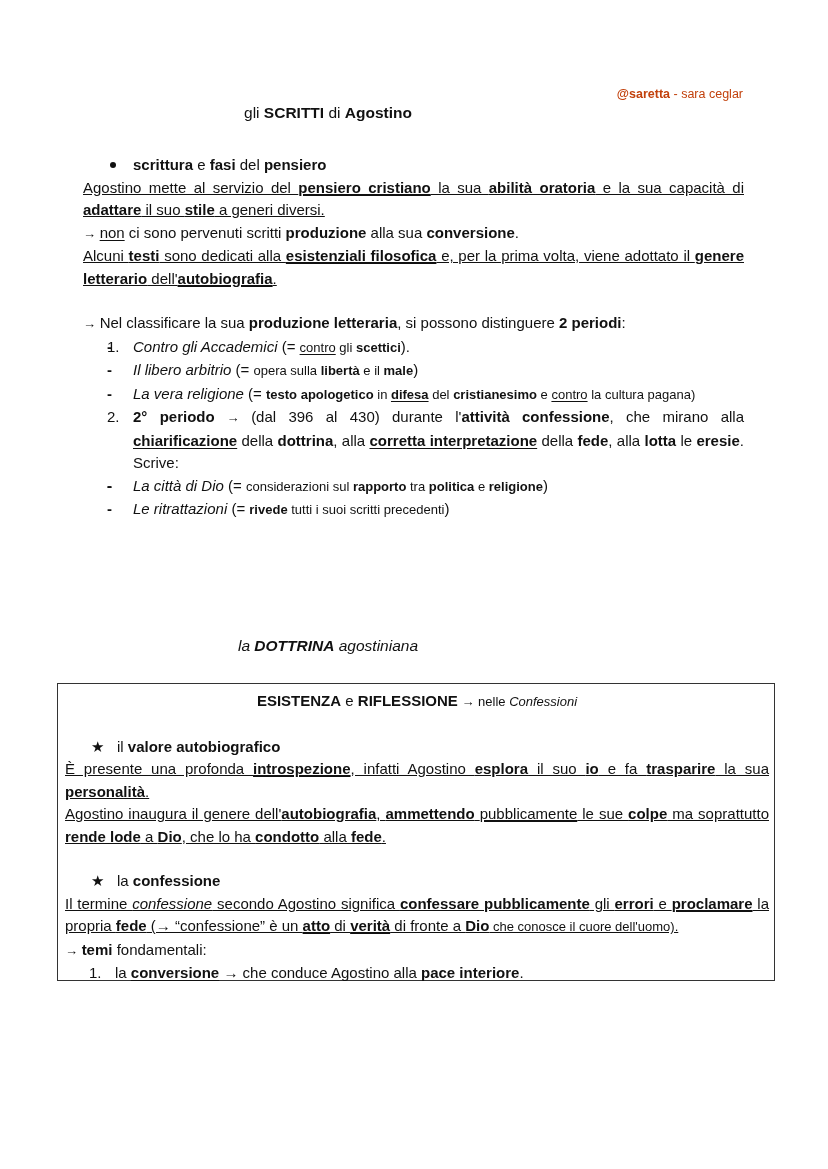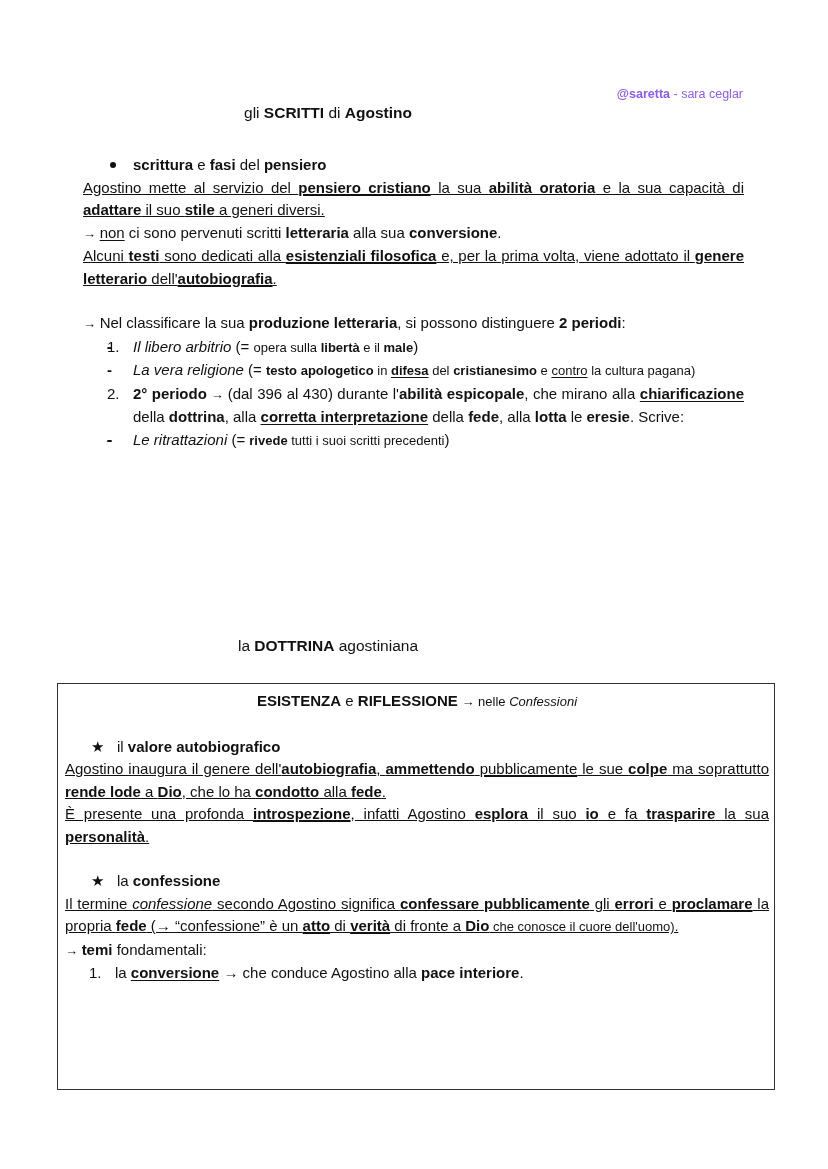--- a/index.html
+++ b/index.html
@@ -1,88 +1,88 @@
 <!DOCTYPE html>
 <html><head>
 <meta charset="utf-8">
 <style>
   html,body{margin:0;padding:0;background:#fff;}
   body{width:828px;height:1169px;position:relative;font-family:"Liberation Sans","DejaVu Sans",sans-serif;color:#111;font-size:15px;}
   .page{position:absolute;left:0;top:0;width:828px;height:1169px;}
-  .author{position:absolute;right:85px;top:87px;font-size:12.5px;color:#8b5cf6;}
+  .author{position:absolute;right:85px;top:87px;font-size:12.5px;color:#c2410c;}
   .title{position:absolute;left:0;width:656px;text-align:center;font-size:15.5px;}
   .sec{position:absolute;left:83px;width:661px;line-height:22.5px;}
   .bullet-head{padding-left:50px;position:relative;}
   .bullet-head:before{content:"";position:absolute;left:27px;top:8px;width:6px;height:6px;border-radius:50%;background:#111;}
   .just{text-align:justify;text-decoration:underline;}
   .small{font-size:13px;}
   b{font-weight:bold;}
   u{text-decoration:underline;text-underline-offset:2px;}
   .ol-item{position:relative;padding-left:50px;text-align:justify;}
   .ol-item .num{position:absolute;left:24px;top:0;}
   .dash-item{position:relative;padding-left:50px;text-align:justify;}
   .dash-item .dash{position:absolute;left:24px;top:0;font-weight:bold;}
-  .box{position:absolute;left:57px;top:683px;width:718px;height:407px;border:1.5px solid #333;box-sizing:border-box;}
+  .box{position:absolute;left:57px;top:683px;width:718px;height:298px;border:1.5px solid #333;box-sizing:border-box;}
   .box-inner{position:absolute;left:7px;top:0;width:704px;line-height:22.5px;}
   .box-title{text-align:center;margin-top:6px;}
   .star-head{position:relative;padding-left:52px;}
   .star-head .star{position:absolute;left:26px;top:0;}
   .gap{height:22px;}
 </style>
 </head>
 <body>
 
 <div class="page">
 
   <div class="author">
     <b>@saretta</b><span> - </span><span>sara ceglar</span>
   </div>
 
   <div class="title" style="top:104px;">gli <b>SCRITTI</b> di <b>Agostino</b></div>
 
   <div class="sec" style="top:154px;">
     <div class="bullet-head"><b>scrittura</b> e <b>fasi</b> del <b>pensiero</b></div>
     <div class="just">Agostino mette al servizio del <b><u>pensiero cristiano</u></b> la sua <b>abilità oratoria</b> e la sua capacità di <b>adattare</b> il suo <b>stile</b> a generi diversi.</div>
-    <div><span class="small">→ </span><u>non</u> ci sono pervenuti scritti <b>letteraria</b> alla sua <b>conversione</b>.</div>
+    <div><span class="small">→ </span><u>non</u> ci sono pervenuti scritti <b>produzione</b> alla sua <b>conversione</b>.</div>
     <div class="just">Alcuni <b>testi</b> sono dedicati alla <b><u>esistenziali filosofica</u></b> e, per la prima volta, viene adottato il <b>genere letterario</b> dell'<b><u>autobiografia</u></b>.</div>
   </div>
 
   <div class="sec" style="top:312px;">
     <div><span class="small">→ </span>Nel classificare la sua <b>produzione letteraria</b>, si possono distinguere <b>2 periodi</b>:</div>
     <div class="ol-item">
       <span class="num">1.</span>
     </div>
     <div>
-        <div class="dash-item"><span class="dash">-</span></div>
+        <div class="dash-item"><span class="dash">-</span><span><i>Contro gli Accademici</i> (= <span class="small"><u>contro</u></span><span class="small"> gli </span><span class="small"><b>scettici</b></span>).</span></div>
         <div class="dash-item"><span class="dash">-</span><span><i>Il libero arbitrio</i> (= <span class="small">opera sulla </span><span class="small"><b>libertà</b></span><span class="small"> e il </span><span class="small"><b>male</b></span>)</span></div>
         <div class="dash-item"><span class="dash">-</span><span><i>La vera religione</i> (= <span class="small"><b>testo apologetico</b></span><span class="small"> in </span><span class="small"><b><u>difesa</u></b></span><span class="small"> del </span><span class="small"><b>cristianesimo</b></span><span class="small"> e </span><span class="small"><u>contro</u></span><span class="small"> la cultura pagana)</span></span></div>
       </div>
     <div class="ol-item">
       <span class="num">2.</span>
-      <span><b>2° periodo</b><span class="small"> → </span>(dal 396 al 430) durante l'<b>abilità espicopale</b>, che mirano alla <b><u>chiarificazione</u></b> della <b>dottrina</b>, alla <b><u>corretta interpretazione</u></b> della <b>fede</b>, alla <b>lotta</b> le <b>eresie</b>. Scrive:</span>
+      <span><b>2° periodo</b><span class="small"> → </span>(dal 396 al 430) durante l'<b>attività confessione</b>, che mirano alla <b><u>chiarificazione</u></b> della <b>dottrina</b>, alla <b><u>corretta interpretazione</u></b> della <b>fede</b>, alla <b>lotta</b> le <b>eresie</b>. Scrive:</span>
     </div>
     <div>
         <div class="dash-item"><span class="dash">-</span></div>
-        <div class="dash-item"><span class="dash">-</span></div>
+        <div class="dash-item"><span class="dash">-</span><span><i>La città di Dio</i> (= <span class="small">considerazioni sul </span><span class="small"><b>rapporto</b></span><span class="small"> tra </span><span class="small"><b>politica</b></span><span class="small"> e </span><span class="small"><b>religione</b></span>)</span></div>
         <div class="dash-item"><span class="dash">-</span><span><i>Le ritrattazioni</i> (= <span class="small"><b>rivede</b></span><span class="small"> tutti i suoi scritti precedenti</span>)</span></div>
       </div>
   </div>
 
-  <div class="title" style="top:637px;">la <b>DOTTRINA</b> agostiniana</div>
+  <div class="title" style="top:637px;font-style:italic;">la <b>DOTTRINA</b> agostiniana</div>
 
   <div class="box">
     <div class="box-inner">
       <div class="box-title"><b>ESISTENZA</b> e <b>RIFLESSIONE</b><span class="small"> → nelle </span><span class="small"><i>Confessioni</i></span></div>
       <div class="gap"></div>
       <div class="star-head">
         <span class="star">★</span>
         <span>il <b>valore autobiografico</b></span>
       </div>
+      <div class="just">È presente una profonda <b><u>introspezione</u></b>, infatti Agostino <b>esplora</b> il suo <b>io</b> e fa <b>trasparire</b> la sua <b>personalità</b>.</div>
       <div class="just">Agostino inaugura il genere dell'<b>autobiografia</b>, <b>ammettendo</b> <u>pubblicamente</u> le sue <b>colpe</b> ma soprattutto <b>rende lode</b> a <b>Dio</b>, che lo ha <b>condotto</b> alla <b>fede</b>.</div>
-      <div class="just">È presente una profonda <b><u>introspezione</u></b>, infatti Agostino <b>esplora</b> il suo <b>io</b> e fa <b>trasparire</b> la sua <b>personalità</b>.</div>
       <div class="gap"></div>
       <div class="star-head">
         <span class="star">★</span>
         <span>la <b>confessione</b></span>
       </div>
       <div class="just">Il termine <i>confessione</i> secondo Agostino significa <b>confessare pubblicamente</b> gli <b>errori</b> e <b><u>proclamare</u></b> la propria <b>fede</b> (→  “confessione” è un <b><u>atto</u></b> di <b><u>verità</u></b> di fronte a <b>Dio</b><span class="small"> che conosce il cuore dell'uomo).</span></div>
       <div><span class="small">→ </span><b>temi</b> fondamentali:</div>
       <div class="ol-item">
         <span class="num">1.</span>
         <span>la <b><u>conversione</u></b> → che conduce Agostino alla <b>pace interiore</b>.</span>

